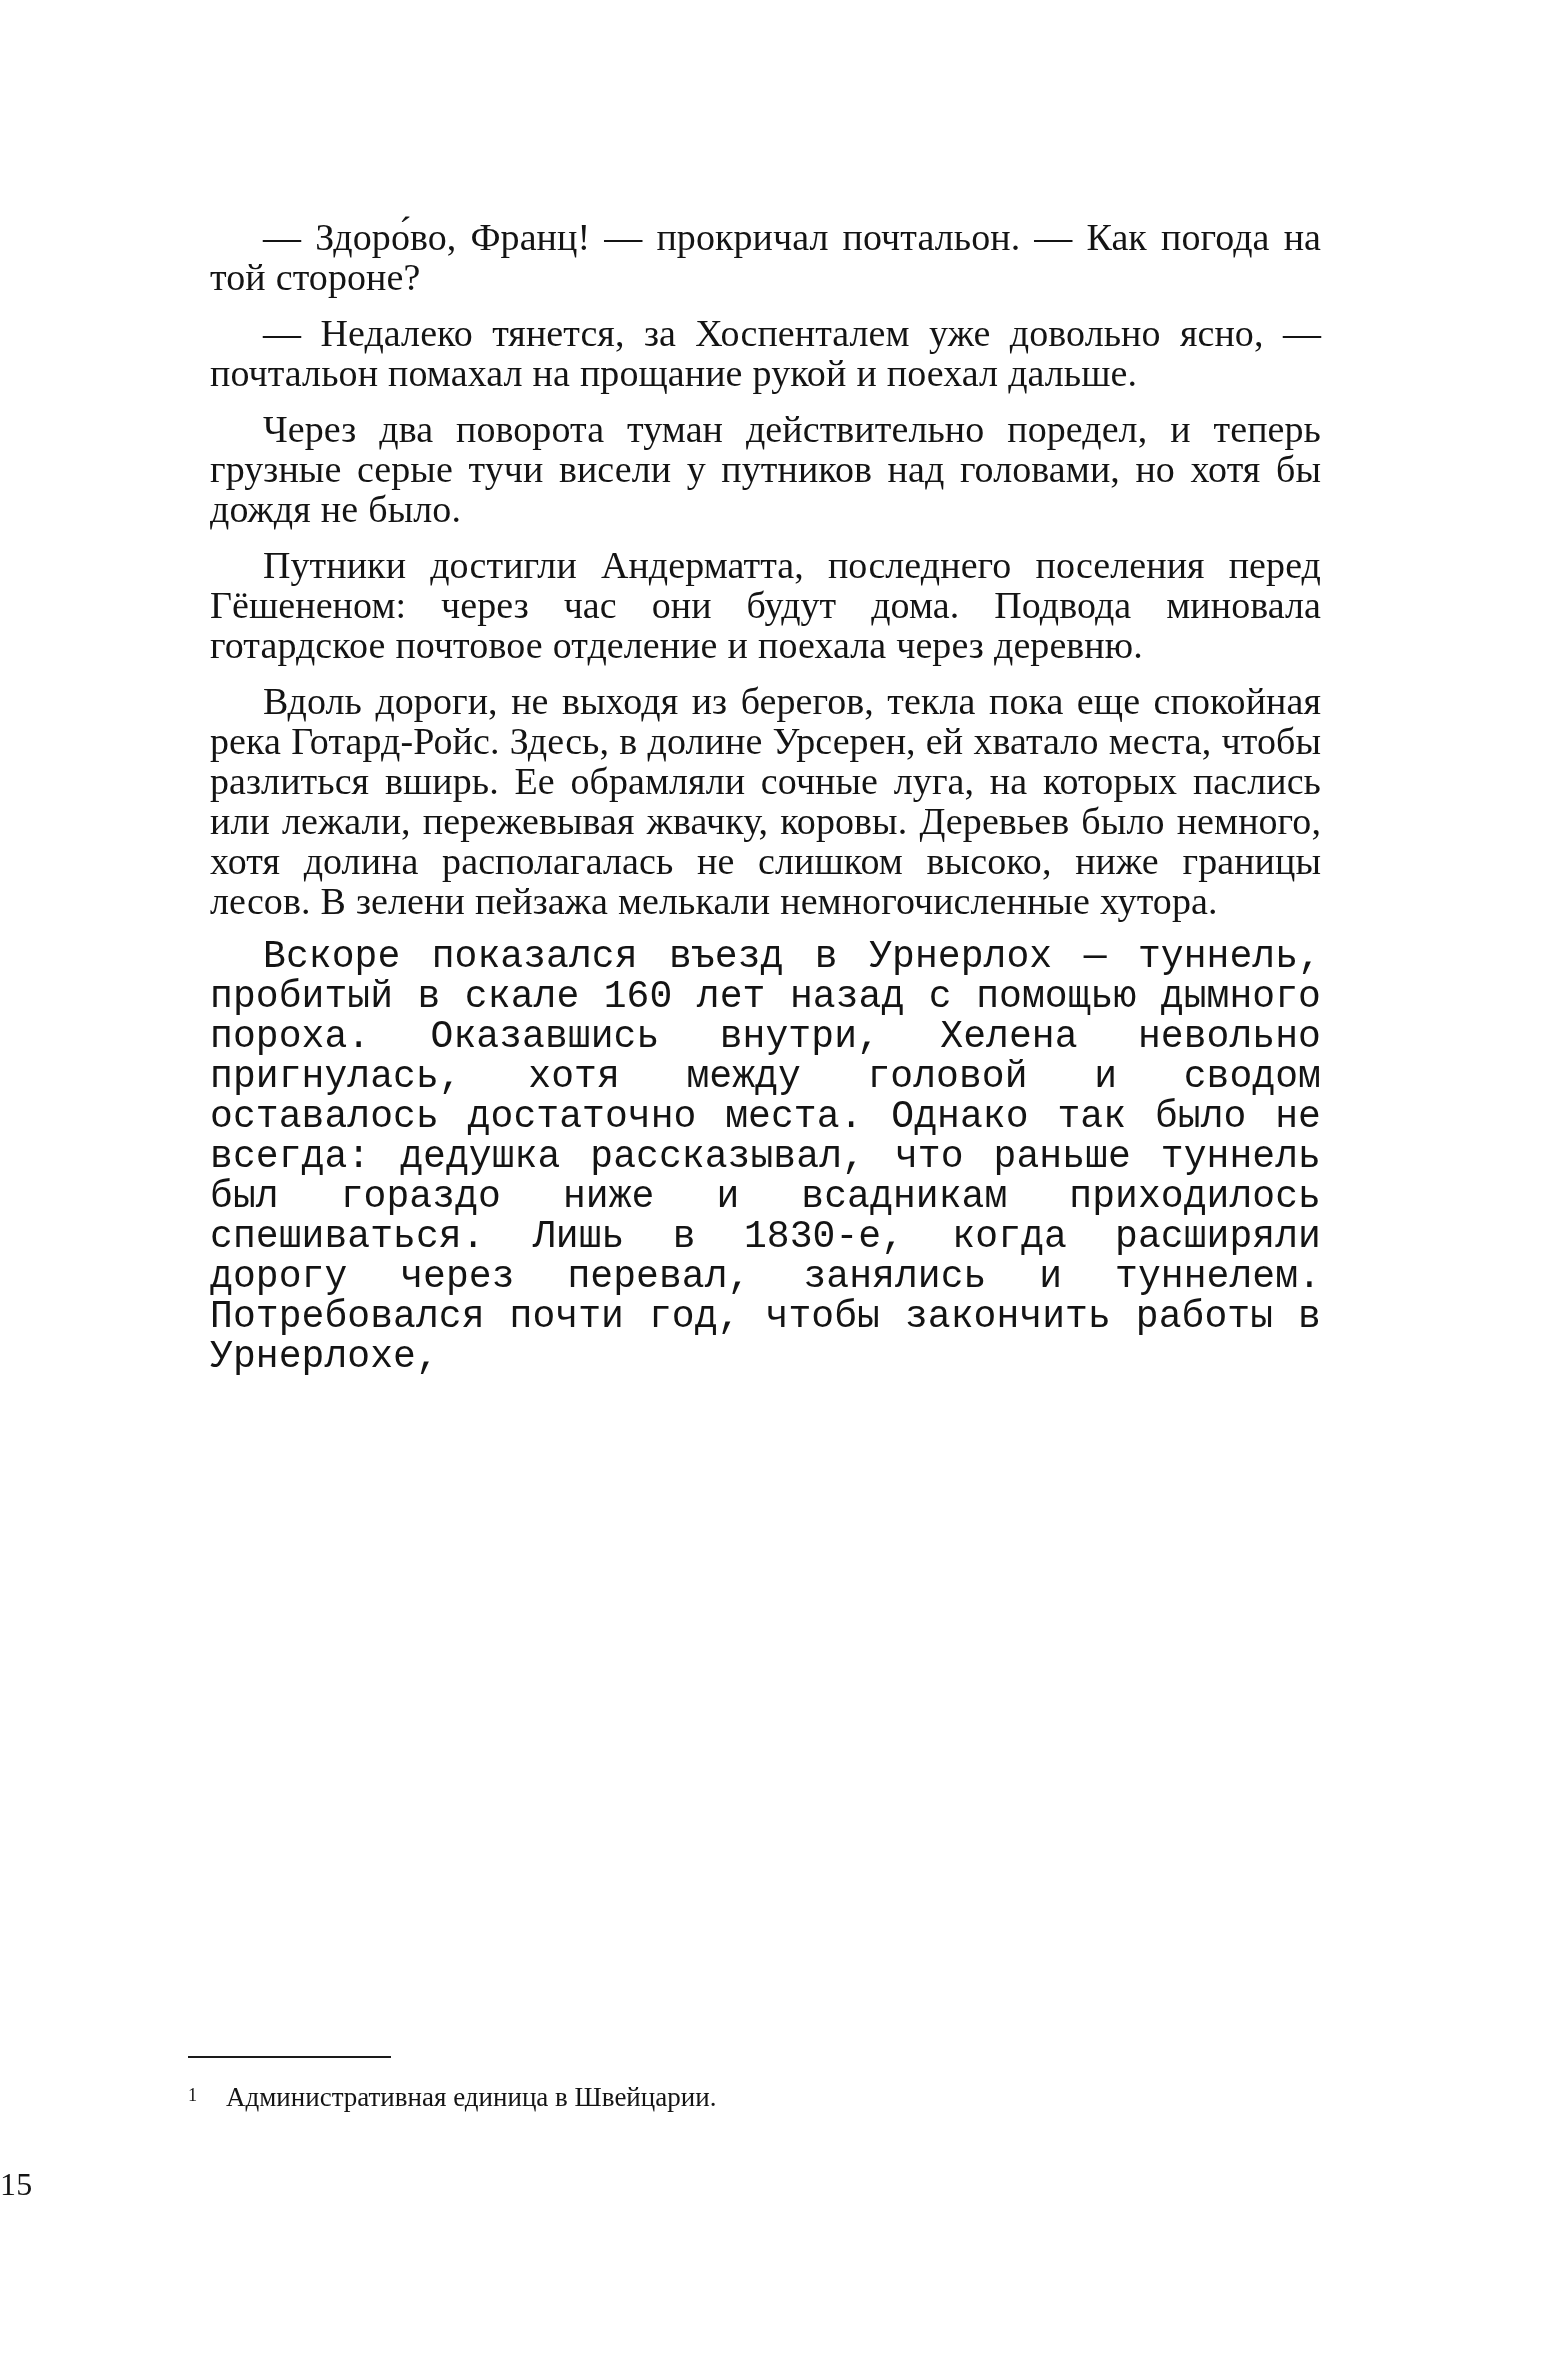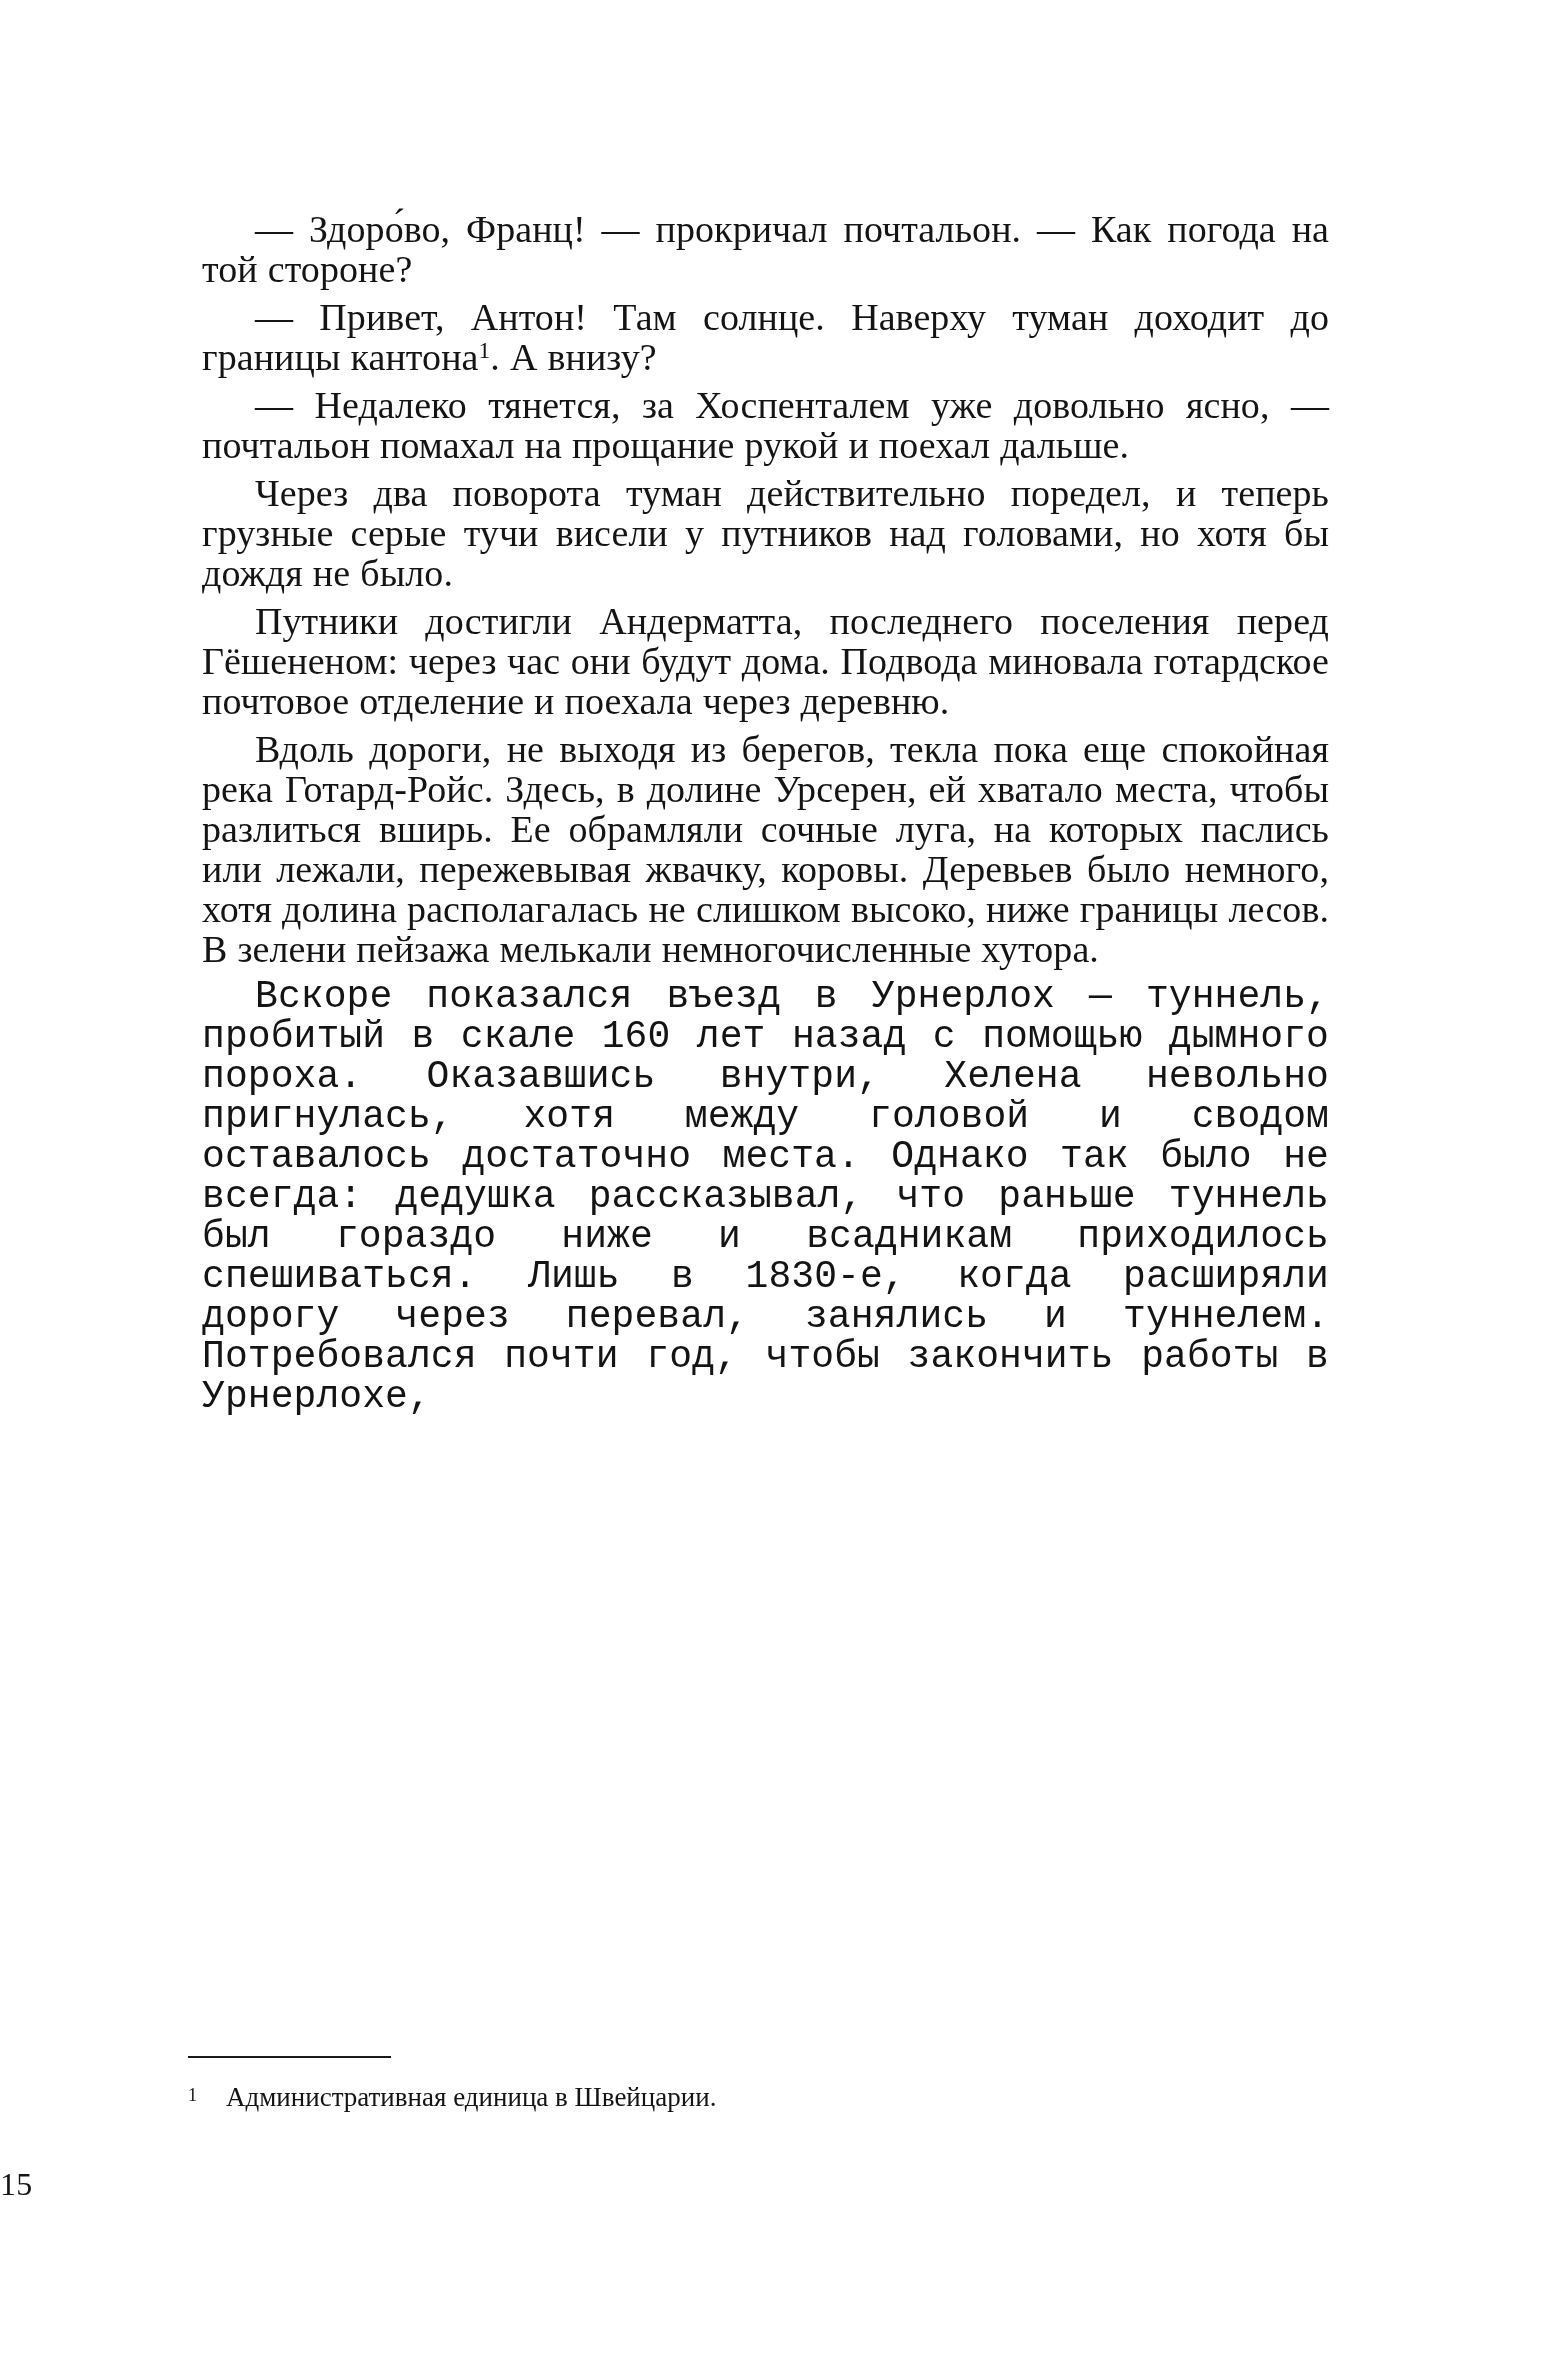--- a/index.html
+++ b/index.html
@@ -26,21 +26,21 @@
 
   
   .textblock {
     position: absolute;
     left: 194px;
     top: 201px;
     width: 1143px;
   }
 
   .para {
-    margin: 8px;
+    margin: 16px;
     font-size: 38px;
     line-height: 40px;
     text-align: justify;
     text-indent: 53px;
     hyphens: manual;
     -webkit-hyphens: manual;
     word-spacing: 0.012em;
     letter-spacing: 0.002em;
   }
 
@@ -102,21 +102,20 @@
 </style>
 </head>
 <body>
 
 <div class="page">
 
   <div class="textblock">
 
     <p class="para">— Здоро́во, Франц! — прокричал почтальон. — Как погода на той стороне?</p>
 
-    <p class="para"><span>— Привет, Антон! Там солнце. Наверху туман доходит до границы кантона</span><sup class="fnref">1</sup><span>. А внизу?</span></p>
 
     <p class="para">— Недалеко тянется, за Хоспенталем уже довольно ясно, — почтальон помахал на прощание рукой и поехал дальше.</p>
 
     <p class="para">Через два поворота туман действительно поредел, и теперь грузные серые тучи висели у путников над головами, но хотя бы дождя не было.</p>
 
     <p class="para">Путники достигли Андерматта, последнего поселения перед Гёшененом: через час они будут дома. Подвода миновала готардское почтовое отделение и поехала через деревню.</p>
 
     <p class="para">Вдоль дороги, не выходя из берегов, текла пока еще спокойная река Готард-Ройс. Здесь, в долине Урсерен, ей хватало места, чтобы разлиться вширь. Ее обрамляли сочные луга, на которых паслись или лежали, пережевывая жвачку, коровы. Деревьев было немного, хотя долина располагалась не слишком высоко, ниже границы лесов. В зелени пейзажа мелькали немногочисленные хутора.</p>
 
     <p class="para lastjust">Вскоре показался въезд в Урнерлох — туннель, пробитый в скале 160 лет назад с помощью дымного пороха. Оказавшись внутри, Хелена невольно пригнулась, хотя между головой и сводом оставалось достаточно места. Однако так было не всегда: дедушка рассказывал, что раньше туннель был гораздо ниже и всадникам приходилось спешиваться. Лишь в 1830-е, когда расширяли дорогу через перевал, занялись и туннелем. Потребовался почти год, чтобы закончить работы в Урнерлохе,</p>

